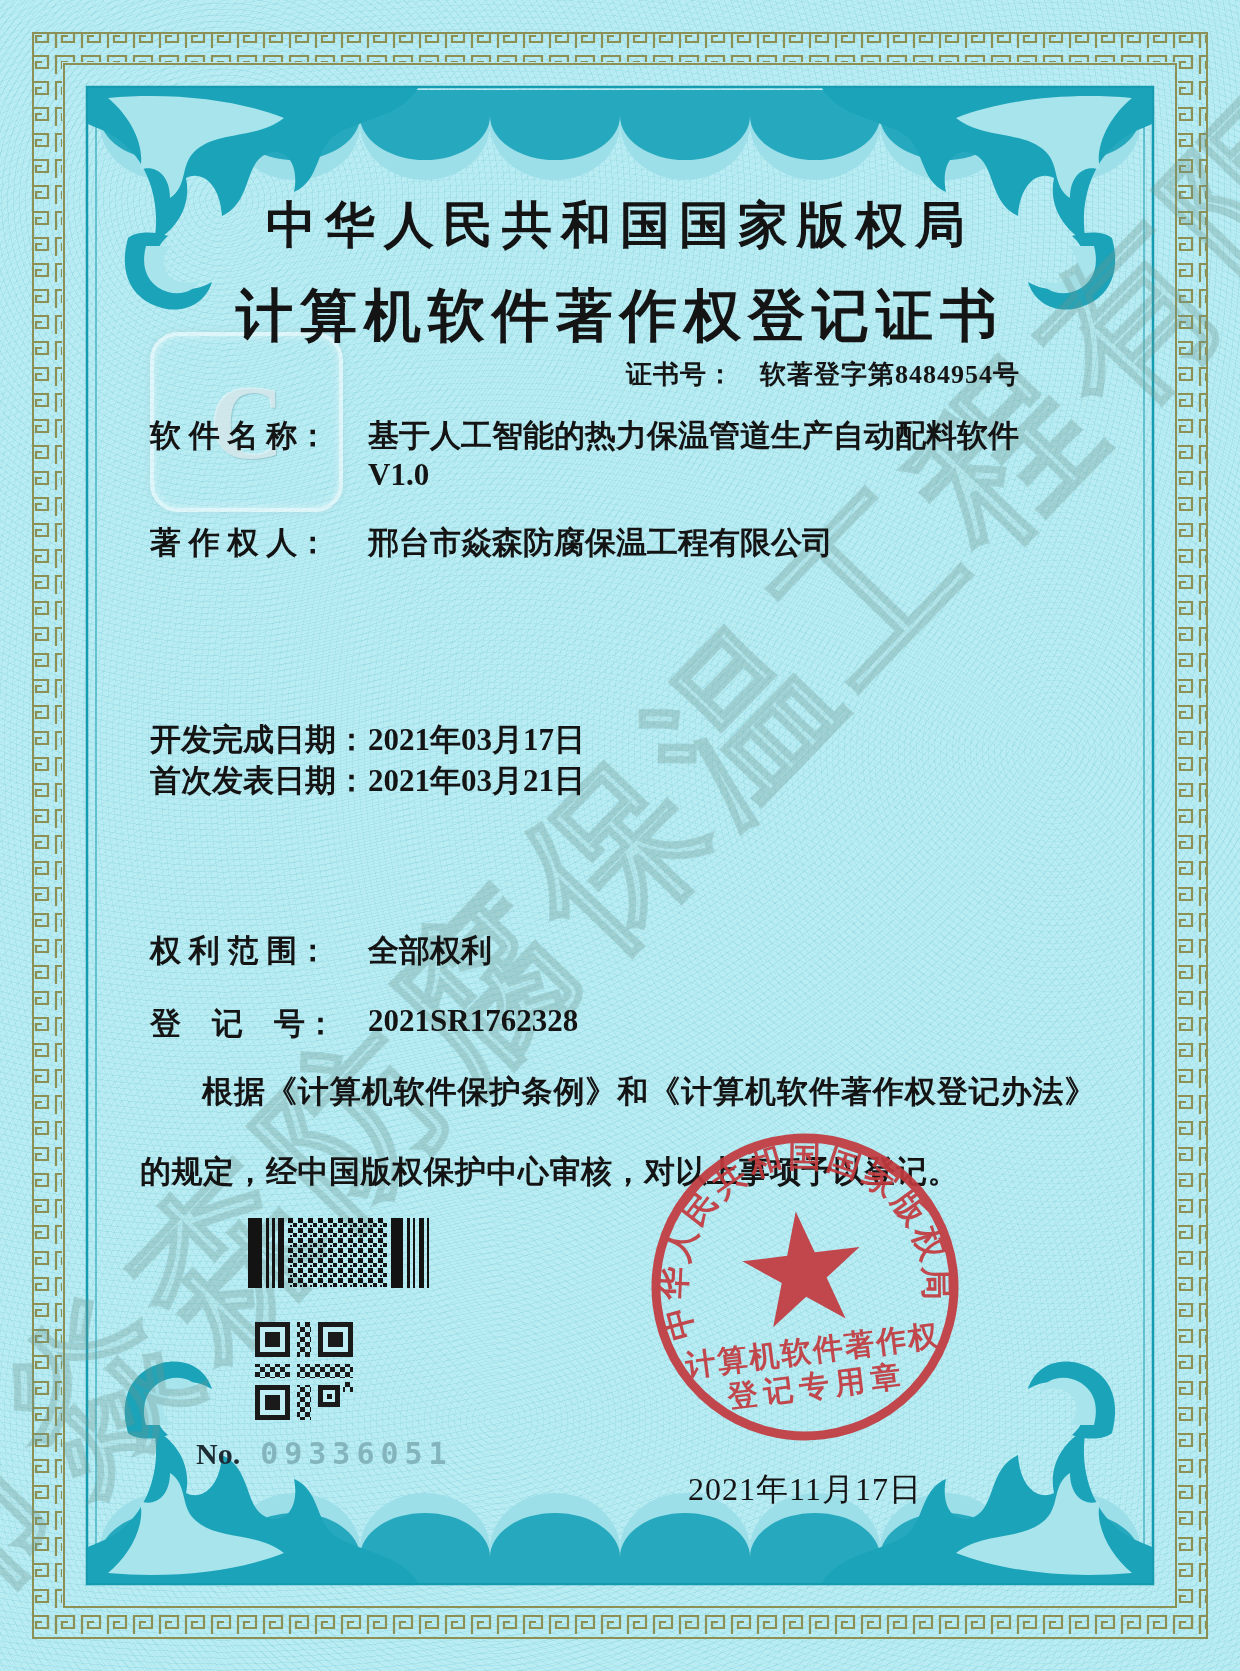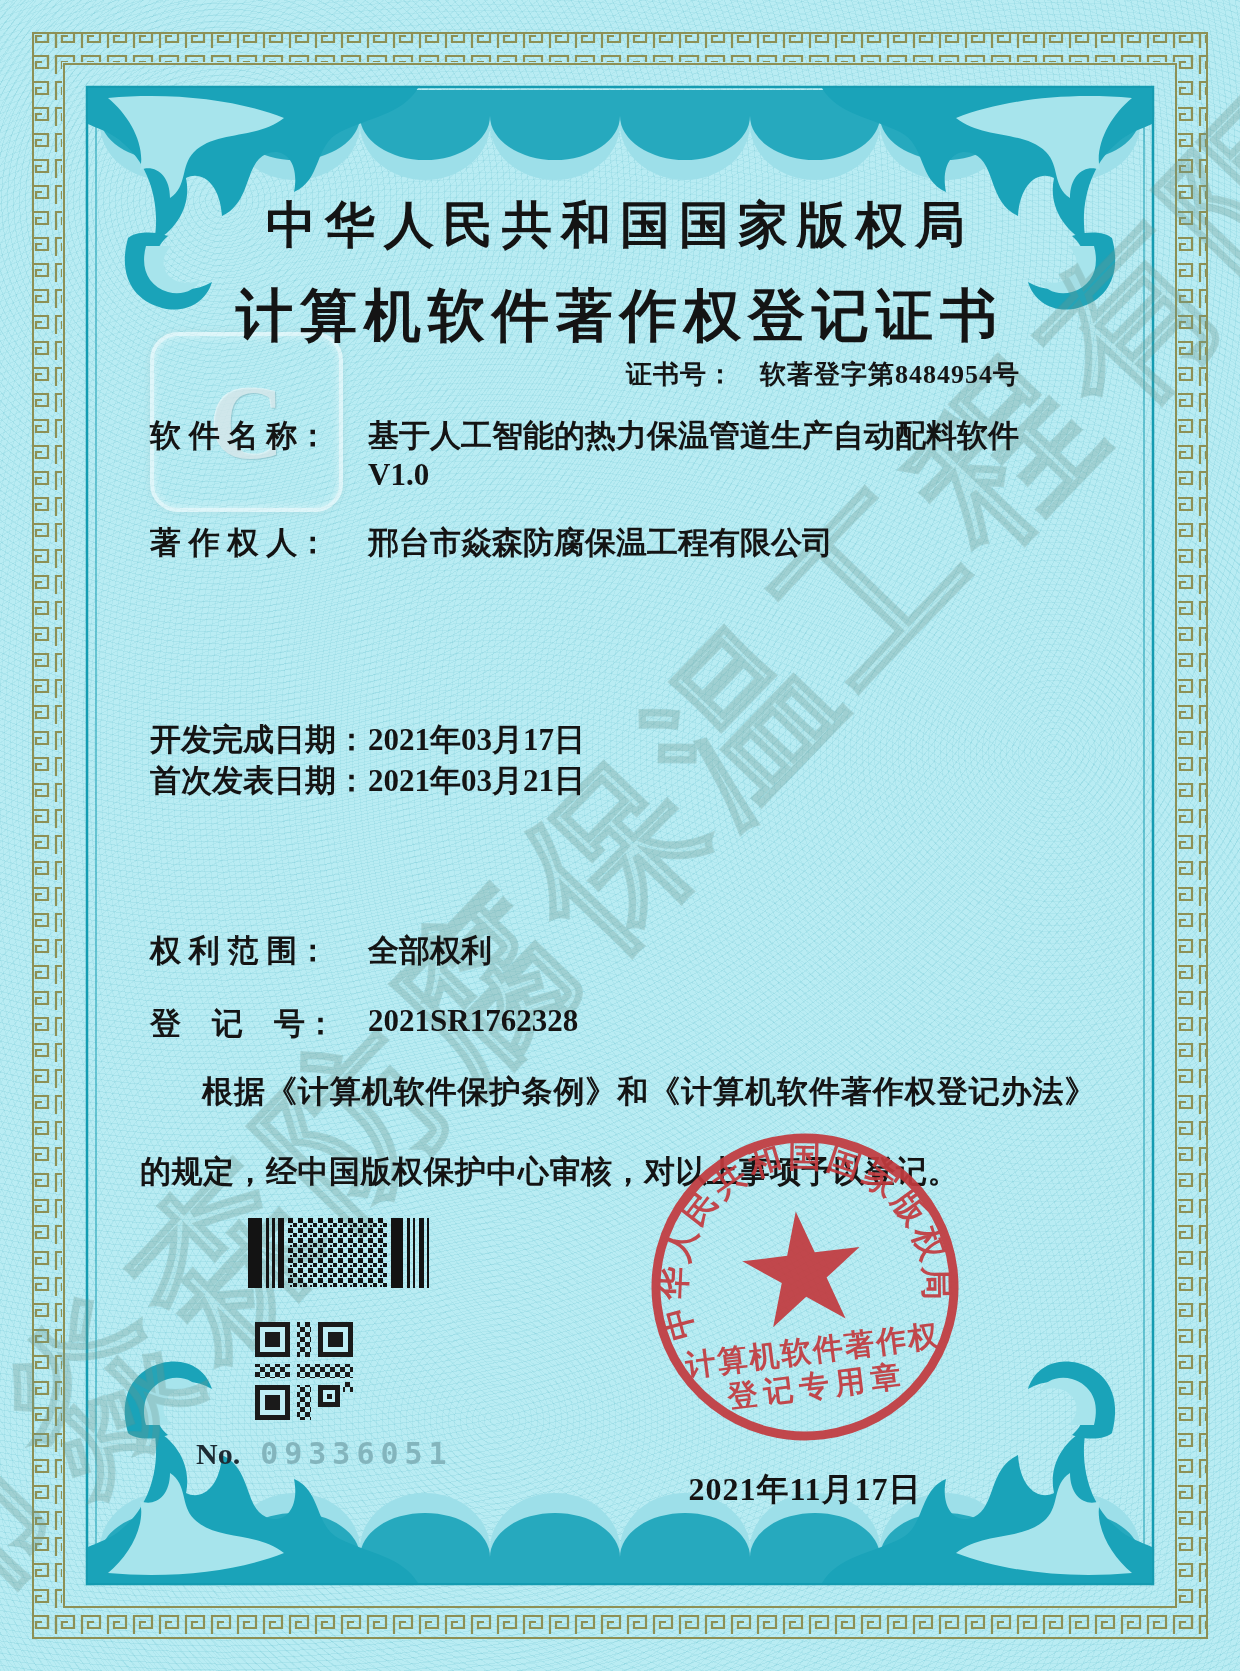--- a/index.html
+++ b/index.html
@@ -66,21 +66,21 @@
     text-indent:2em;letter-spacing:0.5px;text-align:justify;
   }
   .serial{position:absolute;left:196px;top:1436px;font-size:30px;}
   .serial .no-lbl{font-weight:bold;color:#1d2b33;margin-right:20px;margin-top:44px;}
   .serial .no-val{
     font-family:"DejaVu Sans Mono","Liberation Mono",monospace;
     color:#7fb0b8;letter-spacing:6px;font-weight:bold;opacity:0.9;
   }
   .issue-date{
     position:absolute;left:630px;top:1468px;width:350px;text-align:center;
-    font-size:32px;font-weight:bold;letter-spacing:1px;
+    font-size:32px;font-weight:normal;letter-spacing:1px;
   }
   .seal-wrap{
     position:absolute;left:638px;top:1120px;width:334px;height:334px;
     transform:rotate(-7deg);opacity:0.92;z-index:4;
   }
   .barcode{position:absolute;left:248px;top:1218px;z-index:3;}
   .qrcode{position:absolute;left:255px;top:1322px;z-index:3;}
 </style>
 </head>
 <body>

